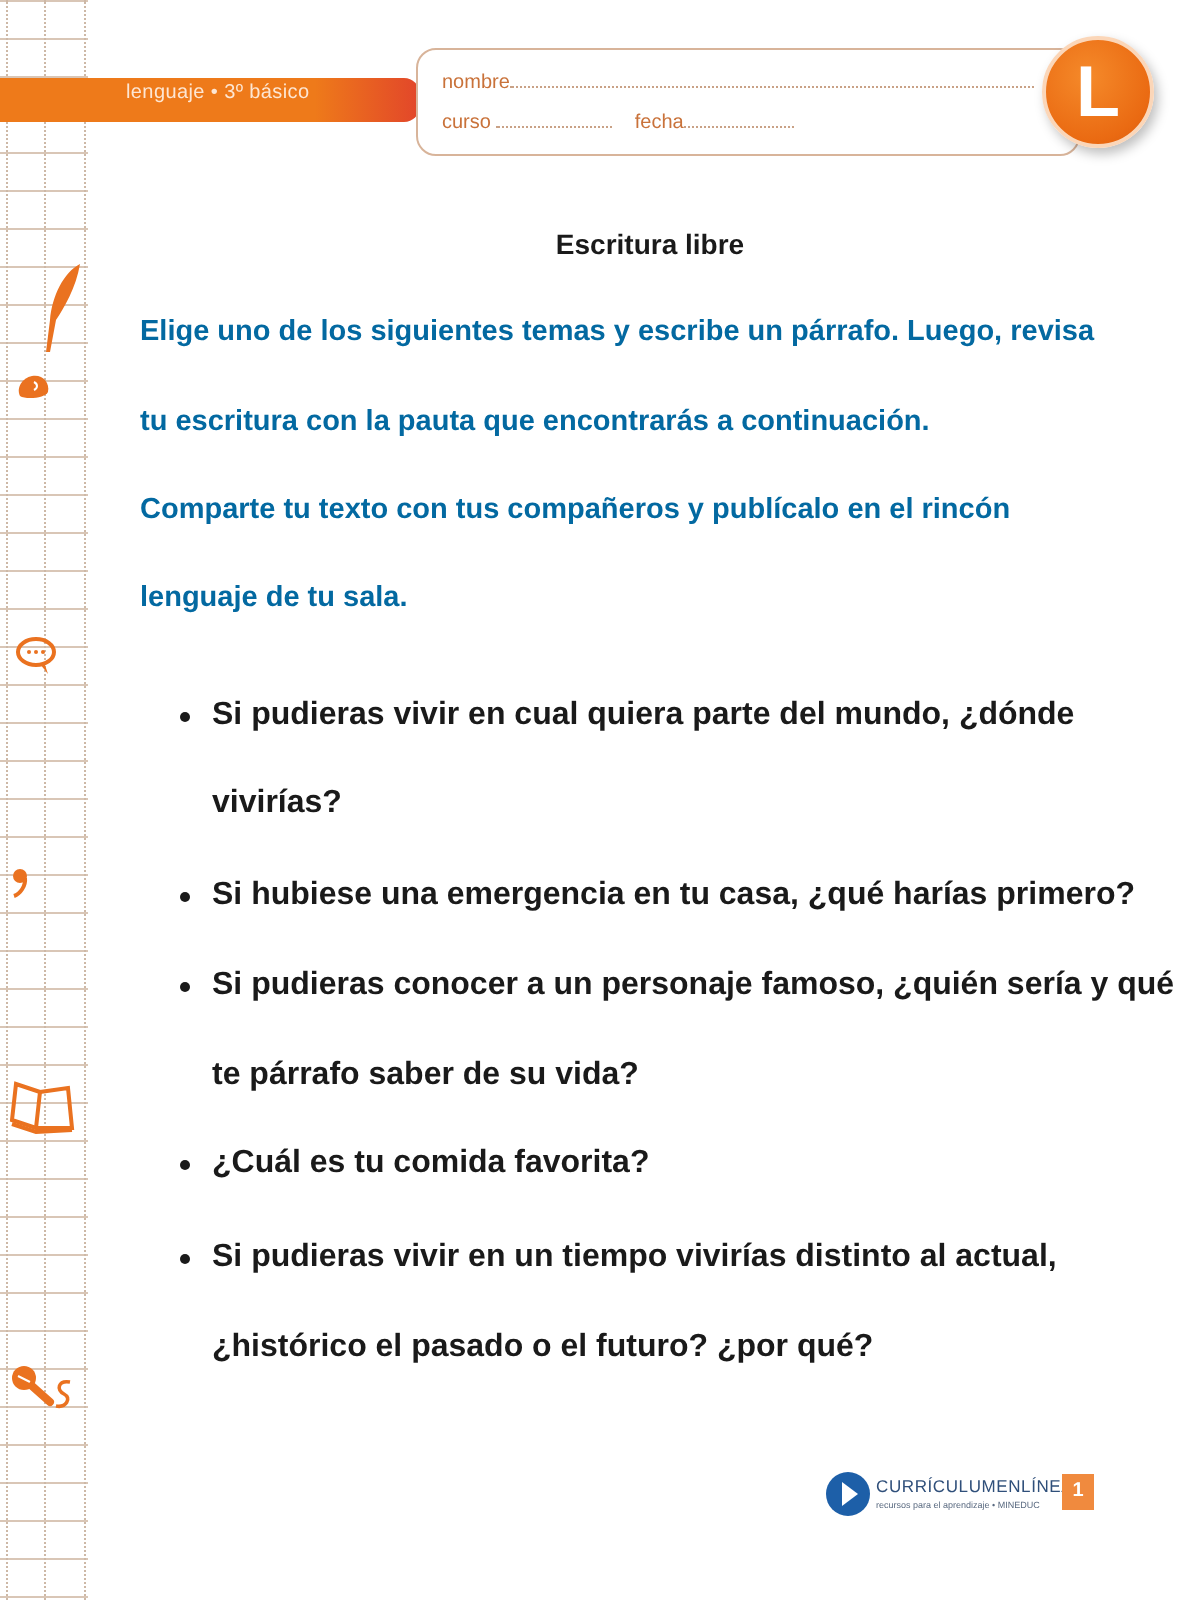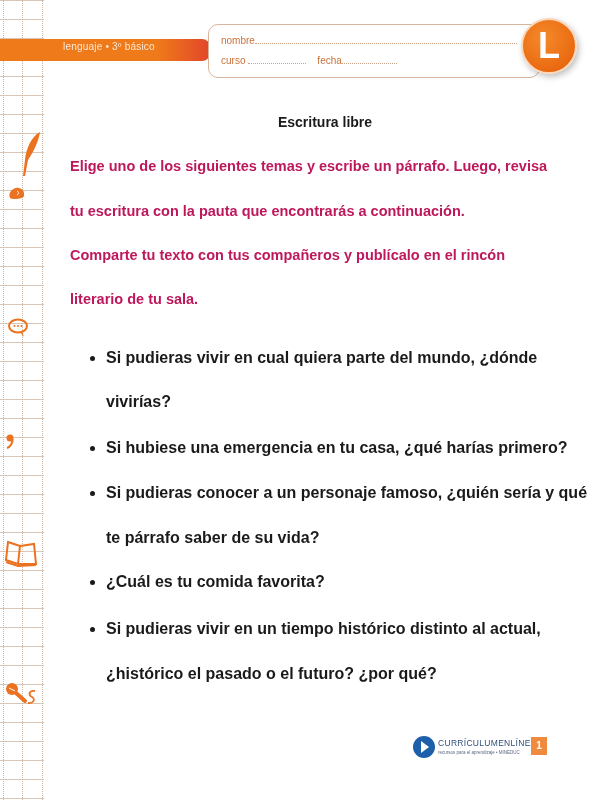--- a/index.html
+++ b/index.html
@@ -116,21 +116,21 @@
       font-size: 14px;
       font-weight: bold;
       color: #1a1a1a;
     }
     .para-line {
       position: absolute;
       left: 70px;
       font-size: 14.5px;
       font-weight: bold;
       white-space: nowrap;
-      color: #be185d;
+      color: #0369a1;
     }
     .bullet {
       position: absolute;
       left: 90px;
       width: 5px;
       height: 5px;
       border-radius: 50%;
       background: #1a1a1a;
     }
     .item-line {
@@ -246,36 +246,36 @@
   <path d="M4 6 L10 9" stroke="#ffffff" stroke-width="1"></path>
   <path d="M11 11 L20 19" stroke="#ea7220" stroke-width="4" stroke-linecap="round"></path>
   <path d="M30 9 C24 8, 23 13, 27 15 C31 17, 28 22, 23 21" stroke="#ea7220" stroke-width="1.8" fill="none"></path>
 </svg>
 
 <div class="title">Escritura libre</div>
 
 <div class="para-line" style="top:158px;">Elige uno de los siguientes temas y escribe un párrafo.  Luego, revisa</div>
 <div class="para-line" style="top:203px;">tu escritura con la pauta que encontrarás a continuación.</div>
 <div class="para-line" style="top:247px;">Comparte tu texto con tus compañeros y publícalo en el rincón</div>
-<div class="para-line" style="top:291px;">literario de tu sala.</div>
+<div class="para-line" style="top:291px;">lenguaje de tu sala.</div>
 
 <div class="bullet" style="top:356px;"></div>
 <div class="item-line" style="top:349px;">Si pudieras vivir en cual quiera parte del mundo, ¿dónde</div>
 <div class="item-line" style="top:393px;">vivirías?</div>
 
 <div class="bullet" style="top:446px;"></div>
 <div class="item-line" style="top:439px;">Si hubiese una emergencia en tu casa, ¿qué harías primero?</div>
 
 <div class="bullet" style="top:491px;"></div>
 <div class="item-line" style="top:484px;">Si pudieras conocer a un personaje famoso, ¿quién sería y qué</div>
 <div class="item-line" style="top:529px;">te párrafo saber de su vida?</div>
 
 <div class="bullet" style="top:580px;"></div>
 <div class="item-line" style="top:573px;">¿Cuál es tu comida favorita?</div>
 
 <div class="bullet" style="top:627px;"></div>
-<div class="item-line" style="top:620px;">Si pudieras vivir en un tiempo histórico distinto al actual,</div>
+<div class="item-line" style="top:620px;">Si pudieras vivir en un tiempo vivirías distinto al actual,</div>
 <div class="item-line" style="top:665px;">¿histórico el pasado o el futuro? ¿por qué?</div>
 
 <div class="footer-logo"></div>
 <div class="footer-brand">CURRÍCULUMENLÍNEA</div>
 <div class="footer-sub">recursos para el aprendizaje • MINEDUC</div>
 <div class="page-badge">1</div>
 
 </body></html>

